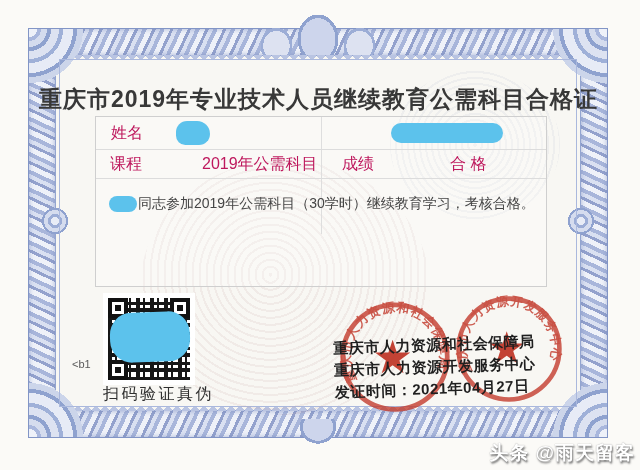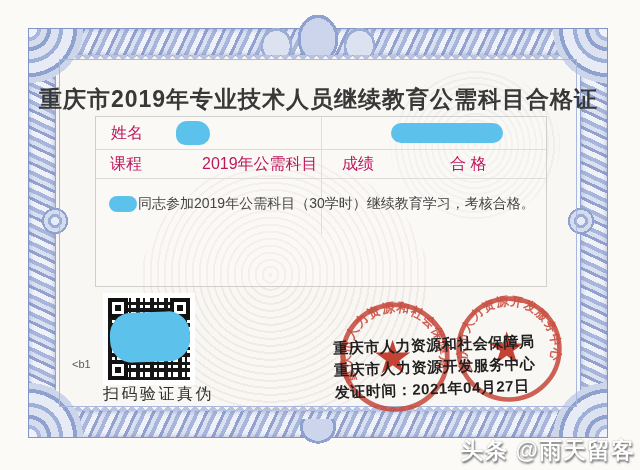--- a/index.html
+++ b/index.html
@@ -72,21 +72,21 @@
   .seal{position:absolute;opacity:.88;}
   .seal-a{left:6px;top:10px;width:114px;height:114px;}
   .seal-b{left:122px;top:4px;width:110px;height:110px;}
   .seal-star{position:absolute;color:#bf3425;opacity:.92;line-height:1;}
   .star-a{left:40px;top:44px;font-size:46px;}
   .star-b{left:155px;top:36px;font-size:44px;}
   .issuer{position:absolute;left:2px;top:44px;transform:rotate(-2deg);}
   .issuer-line{font-size:15px;font-weight:bold;color:#1f1f1f;line-height:22px;white-space:nowrap;letter-spacing:.5px;}
 
   
-  .footer-mark{position:absolute;right:5px;bottom:4px;font-size:23px;font-weight:bold;color:#ffffff;letter-spacing:1px;
+  .footer-mark{position:absolute;right:5px;bottom:4px;font-size:19px;font-weight:bold;color:#ffffff;letter-spacing:1px;
     text-shadow:1px 1.5px 2px rgba(110,110,110,.95),0 0 1px rgba(140,140,140,.9);text-align:right;}
 </style>
 </head>
 <body>
 
 <div class="stage">
 
   <div class="frame">
     <div class="band band-top"></div>
     <div class="band band-bottom"></div>

